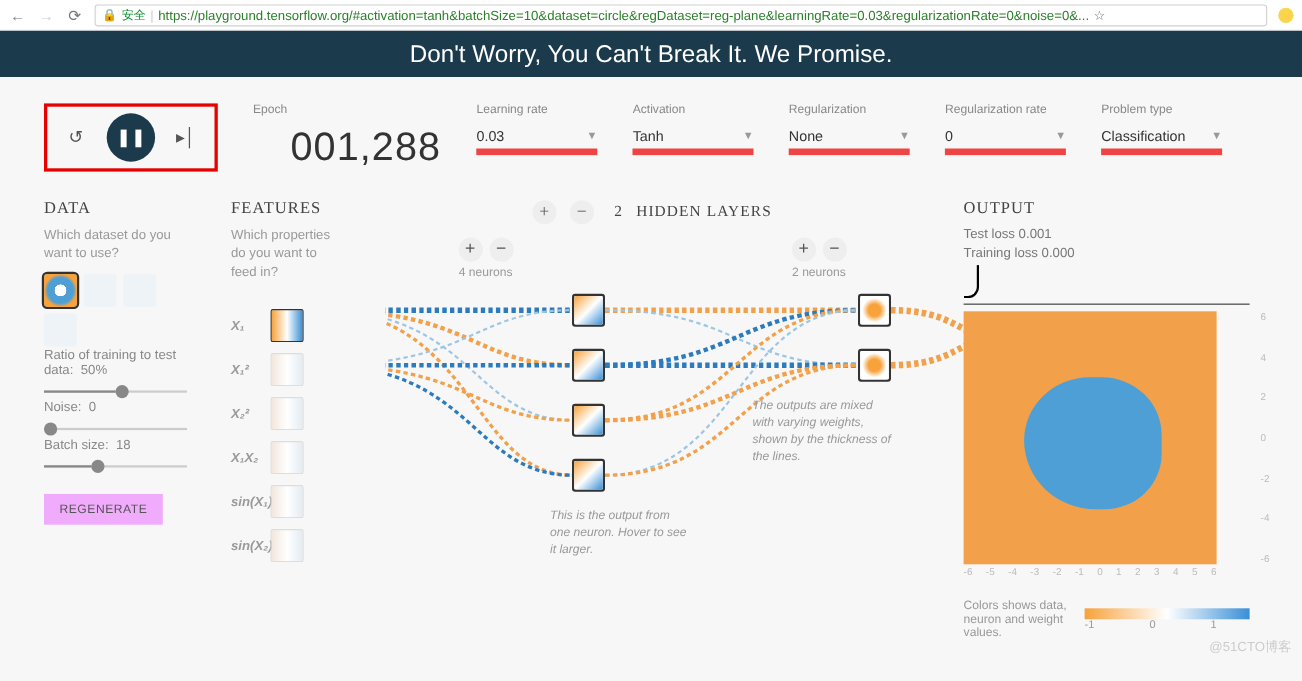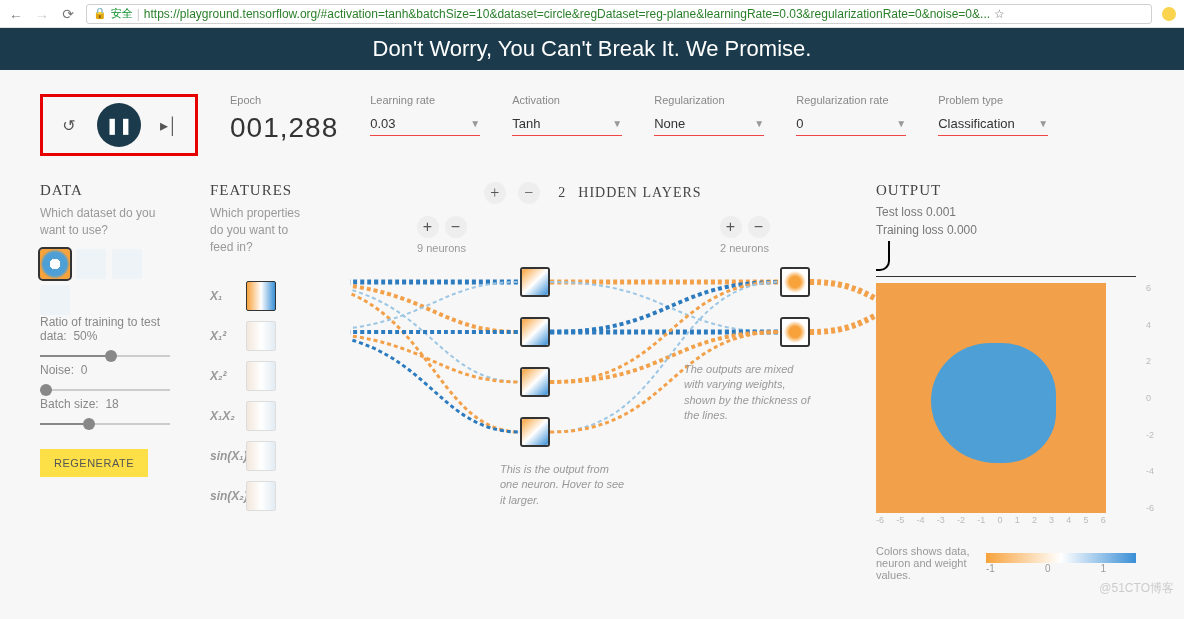--- a/index.html
+++ b/index.html
@@ -13,38 +13,38 @@
   .chrome .ext { width: 14px; height: 14px; border-radius: 50%; background: #f9d44c; }
   
   .banner { background: #1b3a4b; color: #fff; height: 42px; display:flex; align-items:center; justify-content:center; font-size: 22px; font-weight: 300; overflow:hidden; }
   
   .topbar { display:flex; align-items:flex-start; padding: 24px 40px 16px 40px; gap: 32px; position: relative; background:#f7f7f7;}
   .play-group { display:flex; align-items:center; gap: 14px; border: 3px solid #e60000; padding: 6px 12px; }
   .icn-btn { width: 28px; height: 28px; display:flex; align-items:center; justify-content:center; color: #555; font-size: 16px; cursor: pointer;}
   .play-btn { width: 44px; height: 44px; border-radius: 50%; background: #1b3a4b; color:#fff; display:flex; align-items:center; justify-content:center; font-size: 16px; cursor:pointer;}
   .ctrl-col { display:flex; flex-direction:column; gap: 6px; }
   .ctrl-label { font-size: 11px; color:#888; }
-  .epoch-val { font-size: 28px; color:#333; letter-spacing: 1px; }
-  .sel { display:flex; justify-content:space-between; align-items:center; border-bottom: 1px solid #ef4444; padding: 4px 0; width: 110px; color:#333; font-size:13px; cursor:pointer;}
+  .epoch-val { font-size: 36px; color:#333; letter-spacing: 1px; margin-left: 34px; }
+  .sel { display:flex; justify-content:space-between; align-items:center; border-bottom: 6px solid #ef4444; padding: 4px 0; width: 110px; color:#333; font-size:13px; cursor:pointer;}
   .sel .caret { color:#999; font-size:10px; }
   
   .main { display:flex; padding: 10px 48px 20px 40px; gap: 40px; position:relative;}
   h3.sec { font-family: Georgia, serif; font-size: 15px; letter-spacing: 1px; color:#444; margin-bottom: 6px; font-weight: normal; text-transform: uppercase;}
   .subtext { font-size: 12px; color:#999; line-height: 1.4; }
   
   .col-data { width: 130px; }
   .ds-grid { display:flex; flex-wrap:wrap; gap:6px; margin-top:10px; }
   .ds { width:30px; height:30px; border-radius:3px; background:#eef3f7; cursor:pointer; position:relative;}
   .ds.sel-on { outline: 2px solid #333; }
   .slider-blk { font-size:12px; color:#888;}
   .slider { position:relative; height: 14px; margin-top:6px;}
   .slider .track { position:absolute; top:6px; left:0; right:0; height:2px; background:#ccc;}
   .slider .fill { position:absolute; top:6px; left:0; height:2px; background:#888;}
   .slider .thumb { position:absolute; top:1px; width:12px; height:12px; border-radius:50%; background:#888;}
-  .regen { margin-top: 18px; padding: 8px 14px; background:#fde047; color:#555; font-size:11px; letter-spacing:0.5px; border:none; cursor:pointer;}
+  .regen { margin-top: 18px; padding: 8px 14px; background:#f0abfc; color:#555; font-size:11px; letter-spacing:0.5px; border:none; cursor:pointer;}
   
   .col-feat { width: 100px; }
   .feat-row { display:flex; align-items:center; gap:6px; margin-top:10px; height:30px;}
   .feat-lbl { font-size:12px; color:#999; width: 30px; font-style: italic; font-weight: bold;}
   .feat-box { width:30px; height:30px; border:1px solid #333; border-radius:2px; background: linear-gradient(to right,#f7a23b,#fff,#3a8fd6);}
   .feat-box.off { border:1px solid #ddd; background: linear-gradient(to right,#f3e7dc,#fff,#e3ecf3);}
   
   .col-net { flex:1; position:relative; }
   .hidden-head { display:flex; align-items:center; justify-content:center; gap:12px; font-family: Georgia, serif; font-size:14px; letter-spacing:1px; color:#444;}
   .pm { width:22px; height:22px; border-radius:50%; background:#eee; display:flex; align-items:center; justify-content:center; font-size:16px; color:#555; cursor:pointer;}
@@ -213,21 +213,21 @@
       <div class="pm">−</div>
       <span style="margin-left:6px">2</span>
       <span>HIDDEN LAYERS</span>
     </div>
     <div class="layers-head">
       <div class="layer-top" style="margin-left:-60px">
         <div class="layer-btns">
             <div class="pm">+</div>
             <div class="pm">−</div>
           </div>
-        <div class="neuron-txt">9 neurons</div>
+        <div class="neuron-txt">4 neurons</div>
       </div>
       <div class="layer-top" style="margin-right:-60px">
         <div class="layer-btns">
             <div class="pm">+</div>
             <div class="pm">−</div>
           </div>
         <div class="neuron-txt">2 neurons</div>
       </div>
     </div>
 

